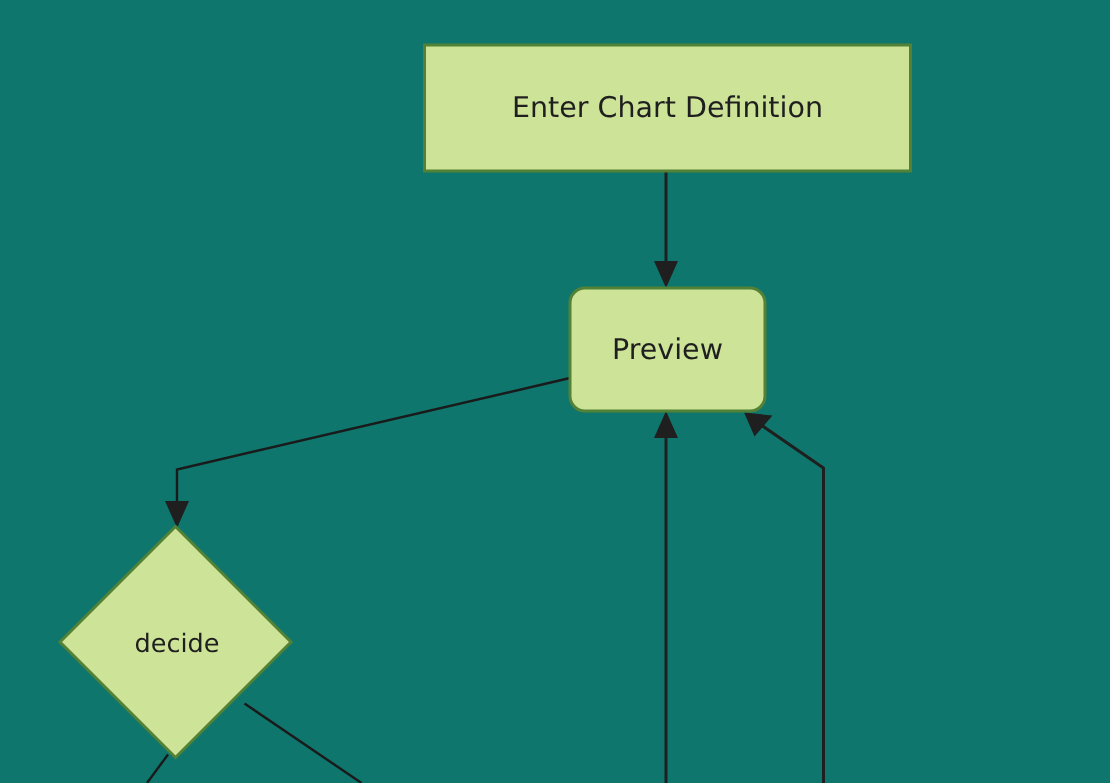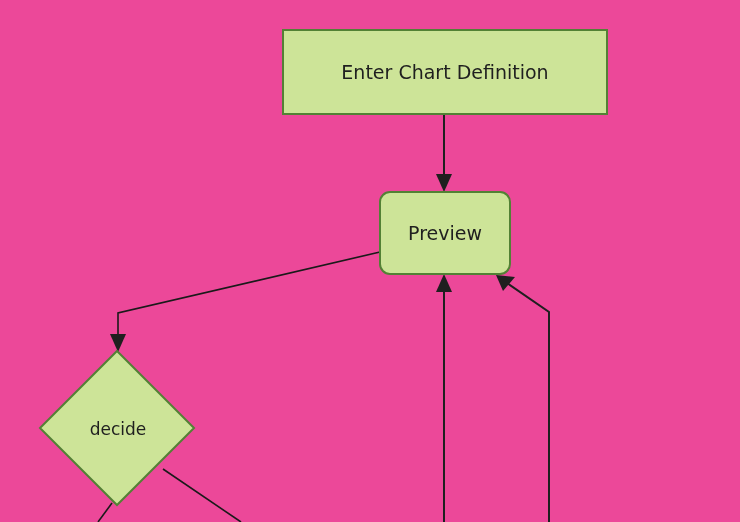--- a/index.html
+++ b/index.html
@@ -10,21 +10,21 @@
   body {
     width: 740px;
     height: 522px;
     overflow: hidden;
     font-family: "DejaVu Sans", sans-serif;
   }
   #flowchart-root {
     position: relative;
     width: 740px;
     height: 522px;
-    background: #ec4899;
+    background: #0f766e;
   }
   #flow-svg {
     position: absolute;
     top: 0;
     left: 0;
     width: 740px;
     height: 522px;
   }
   .node-label {
     font-family: "DejaVu Sans", sans-serif;

